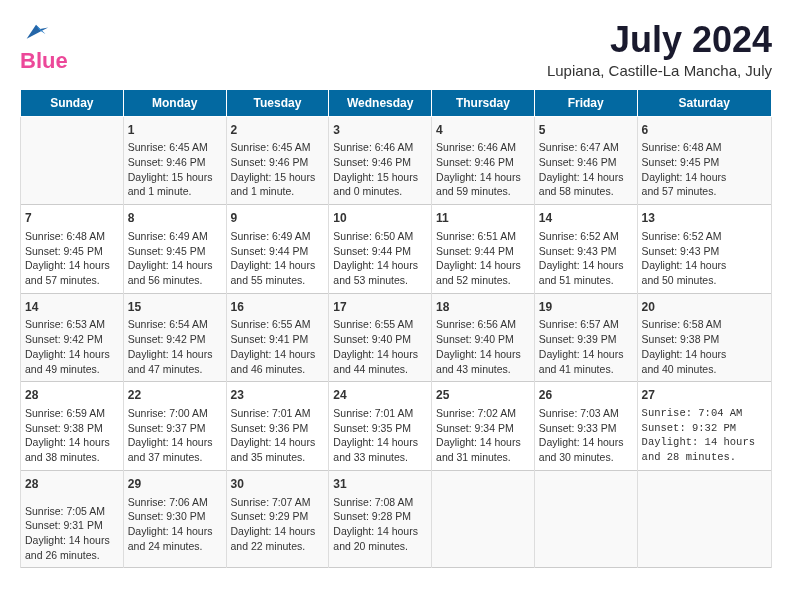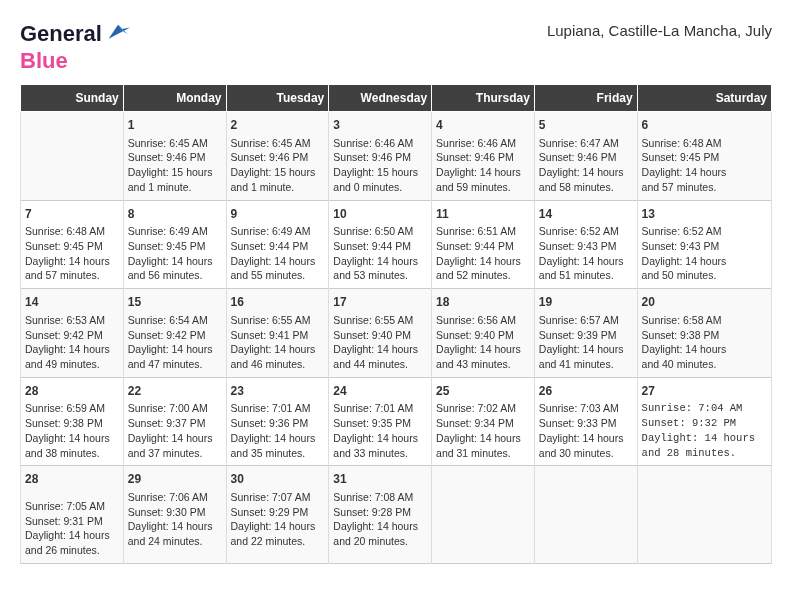--- a/index.html
+++ b/index.html
@@ -48,24 +48,24 @@
       font-size: 15px;
       color: #333;
       margin-top: 2px;
     }
     table {
       width: 100%;
       border-collapse: collapse;
       font-size: 11px;
     }
     thead tr th {
-      background-color: #404040;
+      background-color: #0369a1;
       color: #fff;
       padding: 6px 4px;
-      text-align: right;
+      text-align: center;
       font-size: 12px;
       font-weight: bold;
       border: 1px solid #fff;
     }
     tbody tr {
       border-bottom: 1px solid #ccc;
     }
     tbody tr td {
       vertical-align: top;
       padding: 5px 4px;
@@ -92,30 +92,30 @@
       color: #333;
     }
   </style>
 </head>
 <body>
 
 <div class="header">
   <div class="logo">
     <div>
       <div style="display:flex; align-items:center;">
-        <span class="logo-text-general">General</span>
         <svg class="logo-icon" viewBox="0 0 30 30" xmlns="http://www.w3.org/2000/svg">
           <polygon points="5,20 15,5 25,15 18,10 28,8" fill="#2566a8"></polygon>
           <polygon points="15,5 25,15 18,10" fill="#3a8fd8"></polygon>
         </svg>
       </div>
       <span class="logo-text-blue">Blue</span>
     </div>
   </div>
   <div class="title-block">
+    <div class="month-title">July 2024</div>
     <div class="location-title">Lupiana, Castille-La Mancha, July</div>
   </div>
 </div>
 
 <table>
   <thead>
     <tr>
     <th>Sunday</th>
         <th>Monday</th>
         <th>Tuesday</th>

